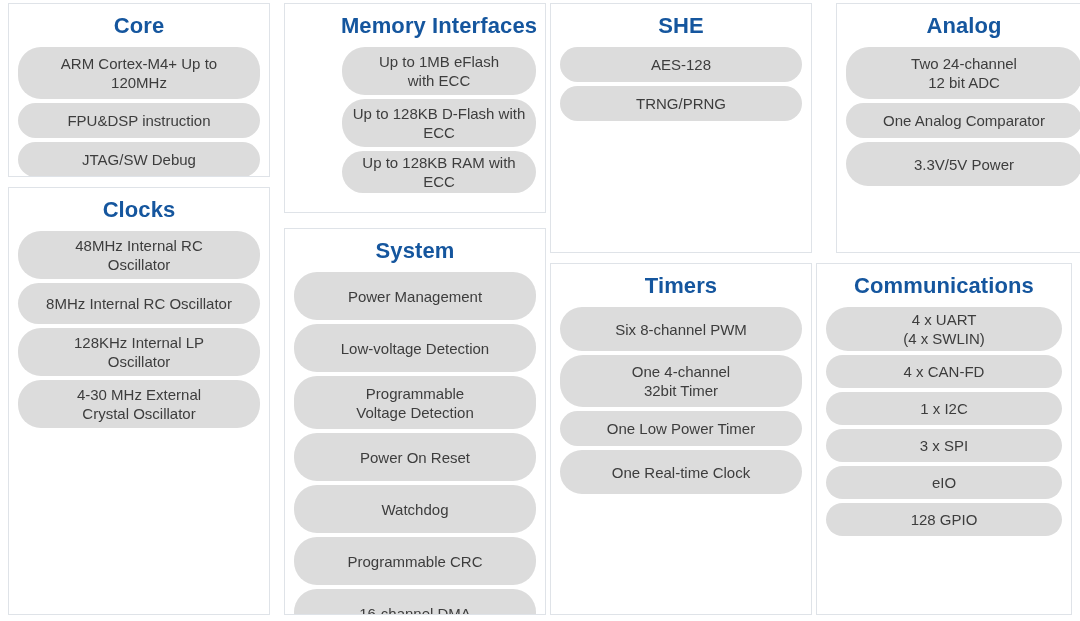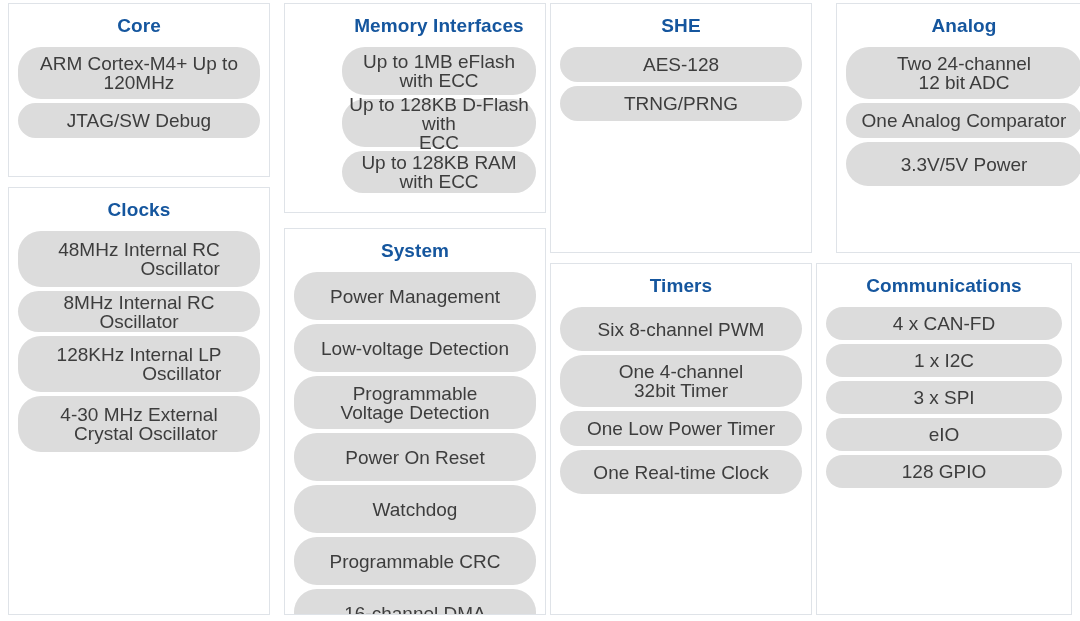--- a/index.html
+++ b/index.html
@@ -27,36 +27,36 @@
     border: 1px solid #dfe3e8;
     box-sizing: border-box;
     padding: 0;
     overflow: hidden;
   }
 
   .panel-title {
     text-align: center;
     color: #15569e;
     font-weight: bold;
-    font-size: 19px;
+    font-size: 22px;
     letter-spacing: 0.1px;
     line-height: 22px;
     padding-top: 11px;
     padding-bottom: 10px;
     user-select: none;
   }
 
   .rows {
     padding: 0 9px 0 9px;
   }
 
   .row {
     background: #dcdcdc;
     color: #3d3d3d;
-    font-size: 19px;
+    font-size: 15px;
     line-height: 19px;
     text-align: center;
     margin-bottom: 4px;
     display: flex;
     align-items: center;
     justify-content: center;
     box-sizing: border-box;
     padding: 4px 6px;
     white-space: pre-line;
     border-radius: 23px;
@@ -73,34 +73,35 @@
   #panel-comms       { left: 816px; top: 263px; width: 256px; height: 352px; }
 
   
   .h1 { height: 35px; }
   .h2 { height: 52px; }
   .h-tall { height: 44px; }
   .h-mem1 { height: 48px; }
   .h-mem3 { height: 42px; }
   .h-sys { height: 48px; }
   .h-sys2 { height: 53px; }
-  .h-clock { height: 56px; text-align: right; }
+  .h-clock { height: 48px; }
   .h-clock1 { height: 41px; }
   .h-comm { height: 33px; }
 </style>
 </head>
 <body>
 
 <div id="diagram">
 
   <div class="panel" id="panel-core">
     <div class="panel-title">Core</div>
     <div class="rows">
       <div class="row h2">ARM Cortex-M4+ Up to
 120MHz</div>
+      <div class="row h1">FPU&amp;DSP instruction</div>
       <div class="row h1">JTAG/SW Debug</div>
     </div>
   </div>
 
   <div class="panel" id="panel-clocks">
     <div class="panel-title">Clocks</div>
     <div class="rows">
       <div class="row h-clock">48MHz Internal RC
 Oscillator</div>
       <div class="row h-clock1">8MHz Internal RC Oscillator</div>
@@ -162,20 +163,22 @@
       <div class="row h2">Two 24-channel
 12 bit ADC</div>
       <div class="row h1">One Analog Comparator</div>
       <div class="row h-tall">3.3V/5V Power</div>
     </div>
   </div>
 
   <div class="panel" id="panel-comms">
     <div class="panel-title">Communications</div>
     <div class="rows">
+      <div class="row h-tall">4 x UART
+(4 x SWLIN)</div>
       <div class="row h-comm">4 x CAN-FD</div>
       <div class="row h-comm">1 x I2C</div>
       <div class="row h-comm">3 x SPI</div>
       <div class="row h-comm">eIO</div>
       <div class="row h-comm">128 GPIO</div>
     </div>
   </div>
 
 </div>
 

